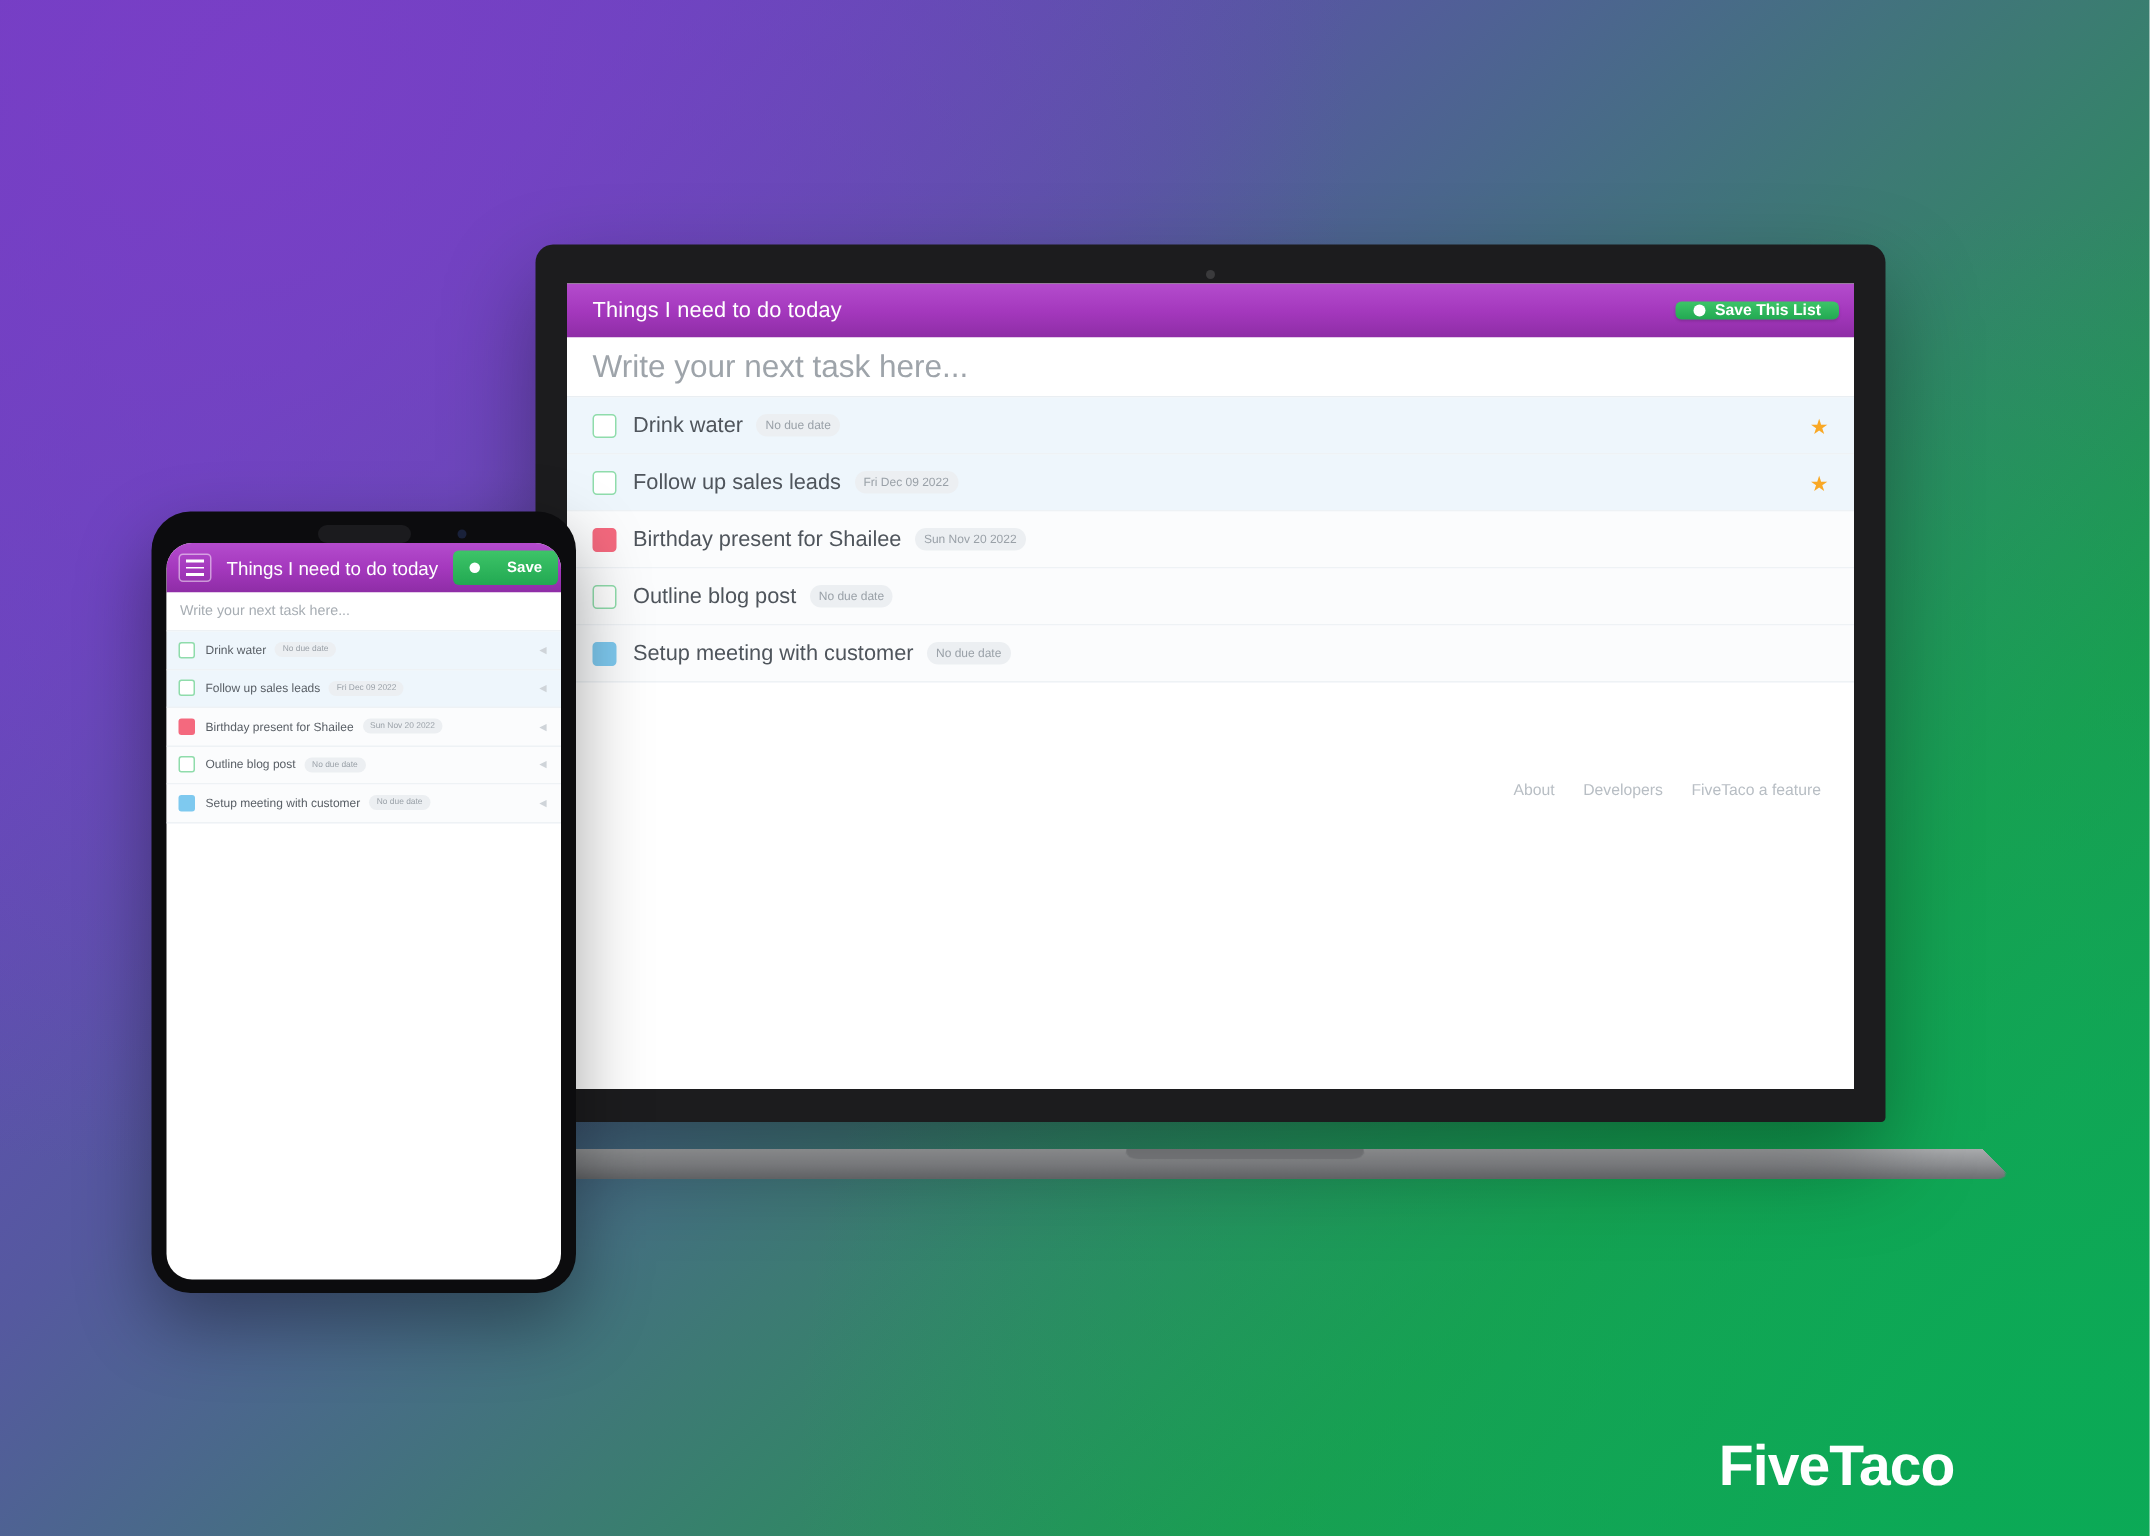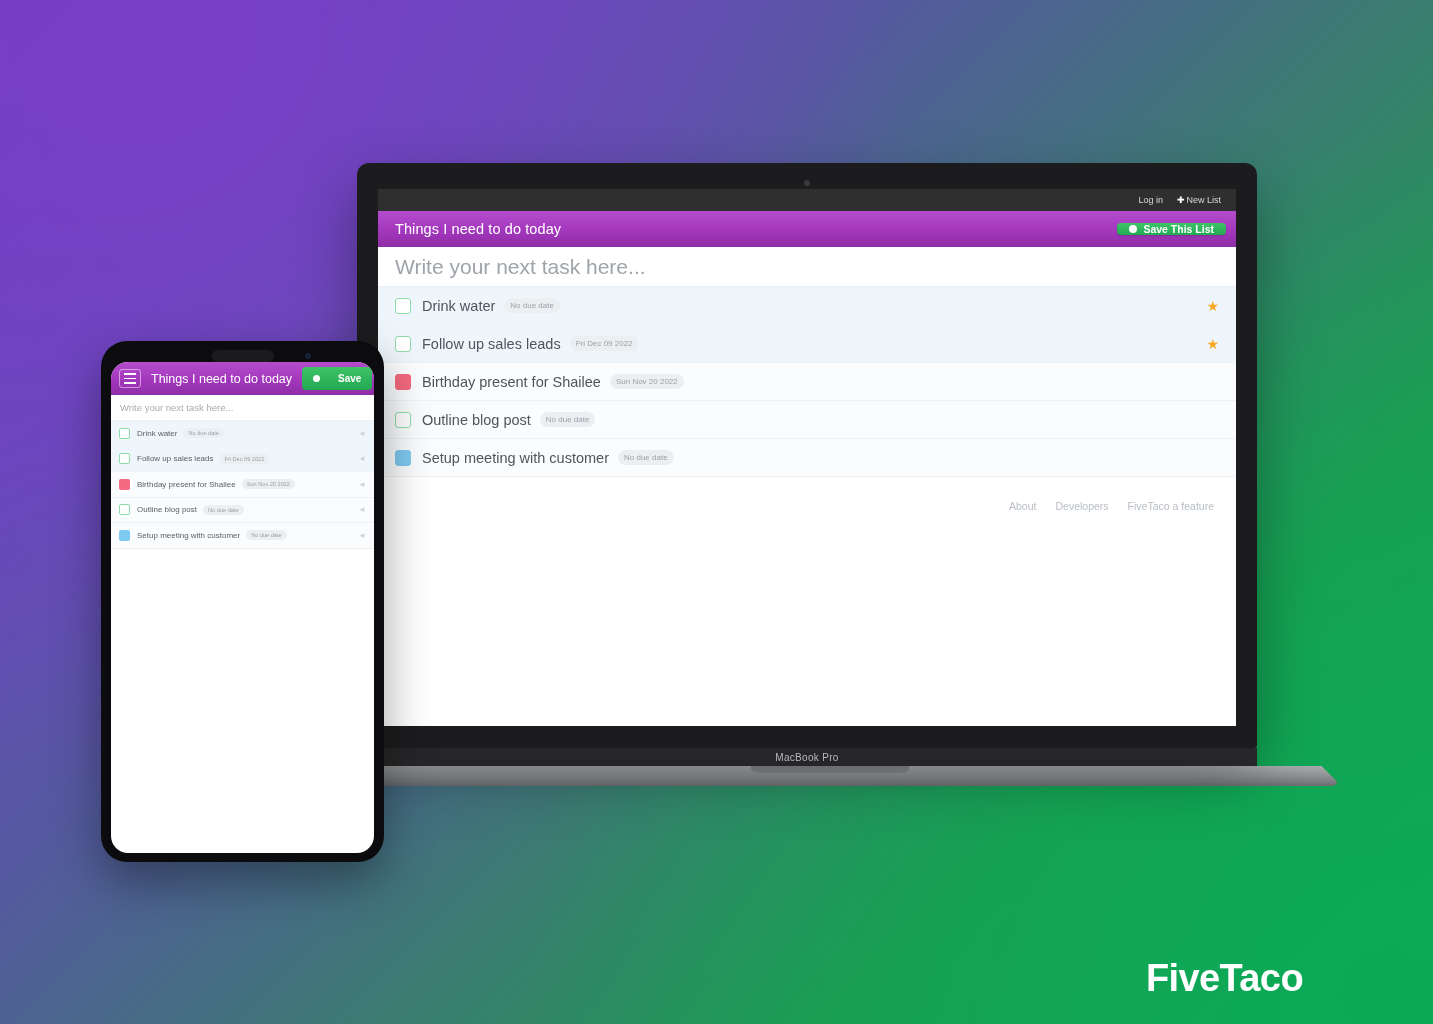--- a/index.html
+++ b/index.html
@@ -115,21 +115,21 @@
     background:#eceff2; border-radius:8px; padding:3px 6px;
     white-space:nowrap;
   }
   .star{ margin-left:auto; color:#f9a825; font-size:14px; line-height:1;}
   .chev{ margin-left:auto; color:#cfd4d9; font-size:8px; }
 
   .footer{
     display:flex; justify-content:flex-end; gap:19px;
     padding:23px 22px 0 0; background:#fff;
   }
-  .footer a{ color:#b8bec4; font-size:10.5px; text-decoration:none;}
+  .footer a{ color:#b8bec4; font-size:10.5px; text-decoration:none;margin-top:43px;}
 
   
   .phone{
     position:absolute; left:101px; top:341px;
     width:283px; height:521px;
     background:#0c0c0e;
     border-radius:26px;
     padding:9px 10px 9px 10px;
     box-shadow:0 20px 48px rgba(0,0,0,.36);
     z-index:5;
@@ -201,26 +201,20 @@
 <div class="laptop">
   <div class="laptop-base">
     <div class="laptop-base-notch"></div>
   </div>
 
   <div class="laptop-lid">
     <div class="laptop-camera"></div>
 
     <div class="laptop-screen">
 
-      <div class="topbar">
-        <a href="#">Log in</a>
-        <a href="#">
-          <span class="plus-icon">✚</span><span>New List</span>
-        </a>
-      </div>
 
       <div class="apphead">
         <div class="apphead-title">Things I need to do today</div>
         <button class="save-btn">
           <span class="save-dot"></span>
           <span>Save This List</span>
         </button>
       </div>
 
       <div class="task-input-row">
@@ -265,23 +259,20 @@
 
       <div class="footer">
         <a href="#">About</a>
         <a href="#">Developers</a>
         <a href="#">FiveTaco a feature</a>
       </div>
 
     </div>
   </div>
 
-  <div class="laptop-chin">
-    <span class="laptop-chin-label">MacBook Pro</span>
-  </div>
 </div>
 
 <div class="phone">
   <div class="phone-notch"></div>
   <div class="phone-cam"></div>
 
   <div class="phone-screen">
 
     <div class="m-head">
       <div class="burger">

